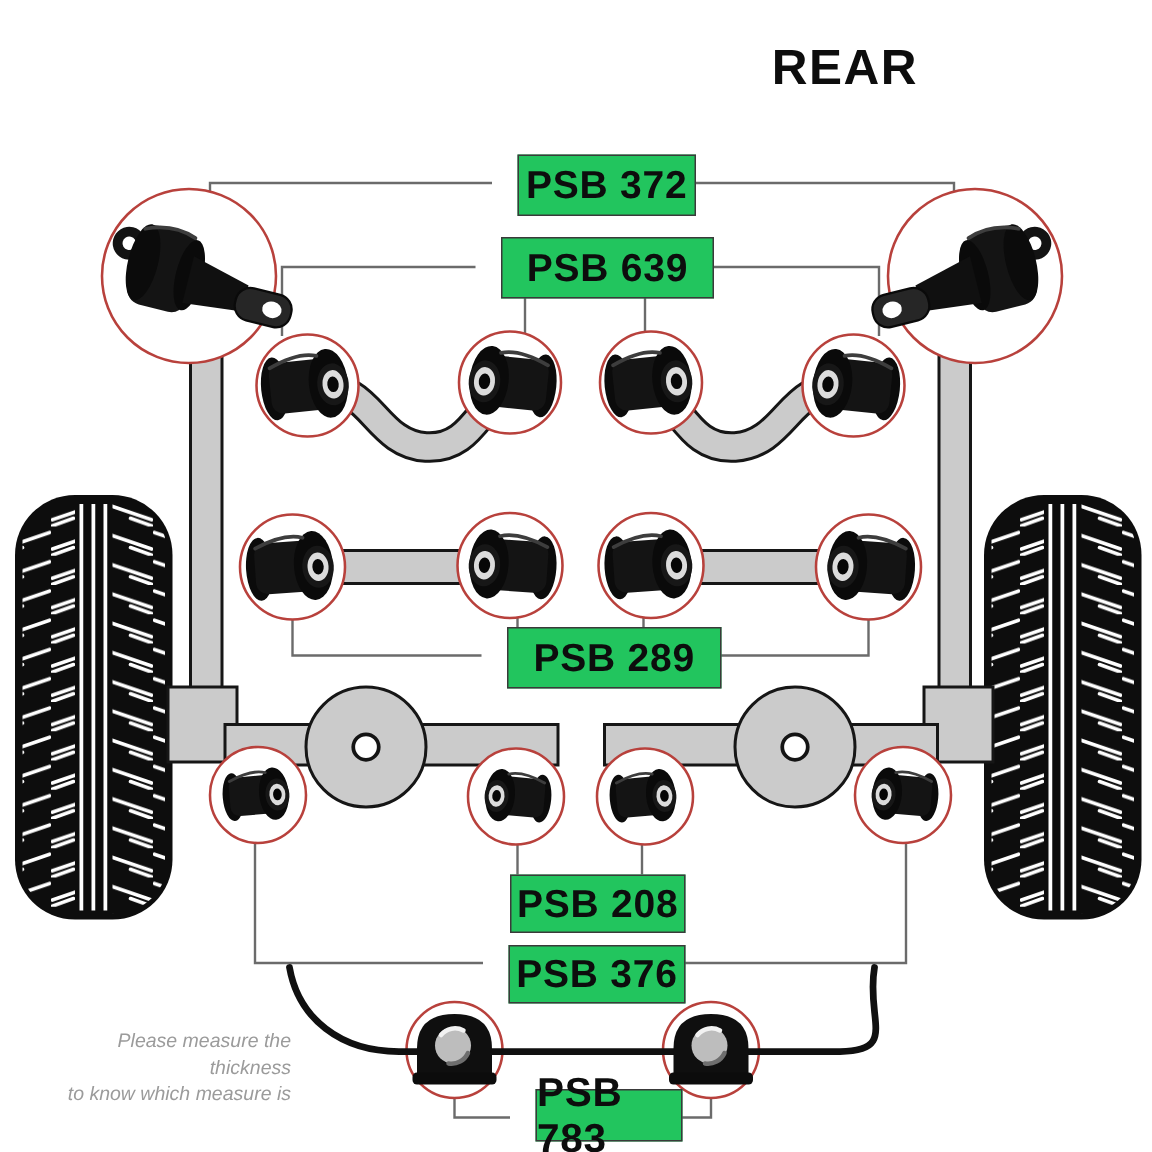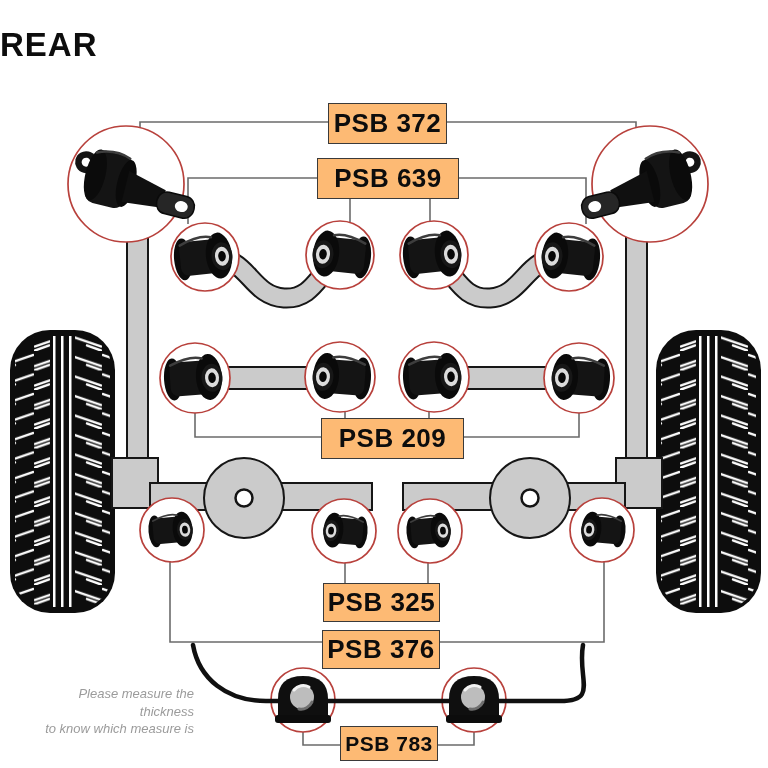--- a/index.html
+++ b/index.html
@@ -4,26 +4,26 @@
 <style>
   :root{
     --callout-ring:#b8413c; --arm-fill:#cbcbcb; --arm-outline:#161616;
     --connector-line:#6b6b6b; --box-border:#3a3a3a; --note-text:#9b9b9b;
     --bushing-black:#111111; --ring-silver:#dcdcdc;
   }
   html,body{margin:0;padding:0;background:#fff;}
   .stage{position:relative;width:768px;height:768px;background:#fff;overflow:hidden;
          font-family:"Liberation Sans", sans-serif;}
   .stage svg{position:absolute;left:0;top:0;}
-  .title{position:absolute;left:0;top:26px;width:612px;text-align:left;
+  .title{position:absolute;left:0;top:26px;width:612px;text-align:right;
          font-size:33px;font-weight:800;letter-spacing:1px;color:#0d0d0d;}
-  .part-box{position:absolute;background:#fdba74;border:1.5px solid var(--box-border);
+  .part-box{position:absolute;background:#22c55e;border:1.5px solid var(--box-border);
             display:flex;align-items:center;justify-content:center;
-            font-weight:700;font-size:26px;color:#0d0d0d;letter-spacing:.5px;}
-  .part-box.small{font-size:21px;}
+            font-weight:700;font-size:26px;color:#0d0d0d;letter-spacing:.5px;margin-left:17px;}
+  .part-box.small{font-size:27px;}
   .note{position:absolute;left:18px;top:685px;width:176px;text-align:right;
         font-style:italic;font-size:13px;line-height:17.5px;color:var(--note-text);}
   .note span{display:block;margin-left:21px;}
   
   .conn{fill:none;stroke:var(--connector-line);stroke-width:1.6;}
   .arm{fill:var(--arm-fill);stroke:var(--arm-outline);stroke-width:2;}
   .arm-band-outline{fill:none;stroke:var(--arm-outline);stroke-width:21;stroke-linecap:round;}
   .arm-band{fill:none;stroke:var(--arm-fill);stroke-width:17;stroke-linecap:round;}
   .callout{fill:#ffffff;stroke:var(--callout-ring);stroke-width:1.7;}
   .tirebody{fill:#0d0d0d;}
@@ -184,22 +184,22 @@
 
       <use href="#sway-bushing" transform="translate(303,699)"></use>
       <use href="#sway-bushing" transform="translate(474,699)"></use>
     </g>
   </svg>
 
   <div class="title">REAR</div>
 
   <div class="part-box" style="left:328px;top:103px;width:117px;height:39px;">PSB 372</div>
   <div class="part-box" style="left:317px;top:158px;width:140px;height:39px;">PSB 639</div>
-  <div class="part-box" style="left:321px;top:418px;width:141px;height:39px;">PSB 209</div>
-  <div class="part-box" style="left:323px;top:583px;width:115px;height:37px;">PSB 325</div>
+  <div class="part-box" style="left:321px;top:418px;width:141px;height:39px;">PSB 289</div>
+  <div class="part-box" style="left:323px;top:583px;width:115px;height:37px;">PSB 208</div>
   <div class="part-box" style="left:322px;top:630px;width:116px;height:37px;">PSB 376</div>
   <div class="part-box small" style="left:340px;top:726px;width:96px;height:33px;">PSB 783</div>
 
   <div class="note">
     <span>Please measure the thickness</span>
     <span>to know which measure is</span>
   </div>
 </div>
 
 </body></html>

